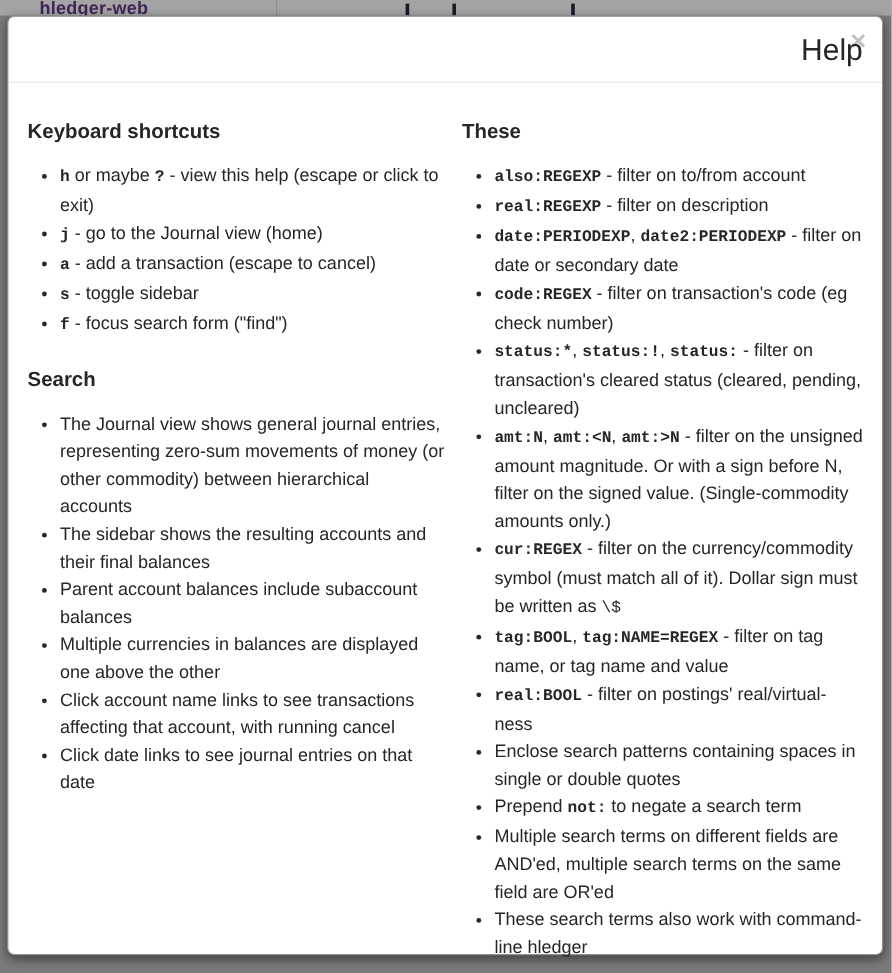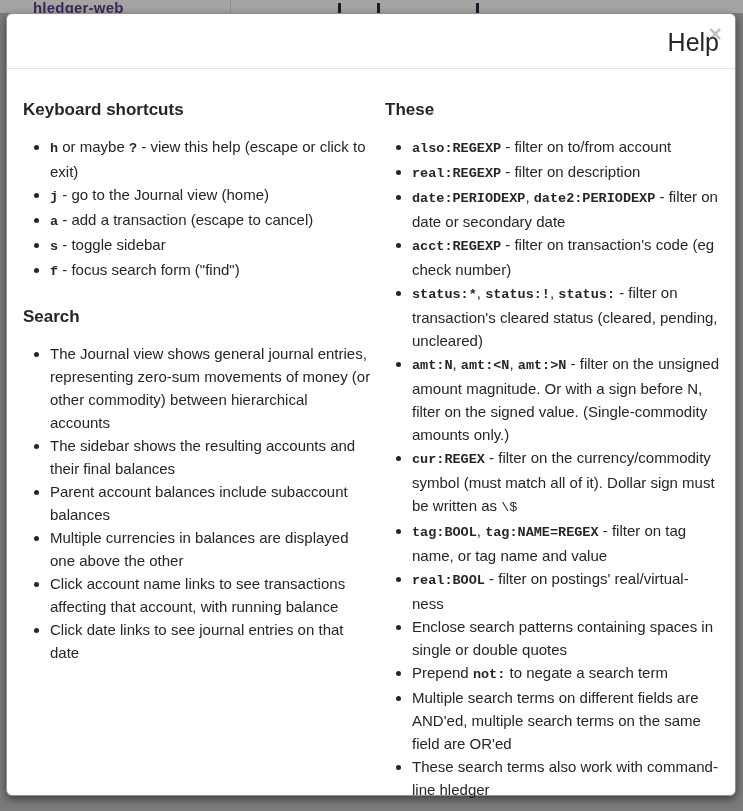--- a/index.html
+++ b/index.html
@@ -93,31 +93,31 @@
             <li><code>a</code> - add a transaction (escape to cancel)</li>
             <li><code>s</code> - toggle sidebar</li>
             <li><code>f</code> - focus search form ("find")</li>
           </ul>
           <h4 class="section-heading">Search</h4>
           <ul class="help-list">
             <li>The Journal view shows general journal entries, representing zero-sum movements of money (or other commodity) between hierarchical accounts</li>
             <li>The sidebar shows the resulting accounts and their final balances</li>
             <li>Parent account balances include subaccount balances</li>
             <li>Multiple currencies in balances are displayed one above the other</li>
-            <li>Click account name links to see transactions affecting that account, with running balance</li>
+            <li>Click account name links to see transactions affecting that account, with running cancel</li>
             <li>Click date links to see journal entries on that date</li>
           </ul>
         </div>
       <div class="col col-right">
           <h4 class="section-heading">These</h4>
           <ul class="help-list">
             <li><code>also:REGEXP</code> - filter on to/from account</li>
             <li><code>real:REGEXP</code> - filter on description</li>
             <li><code>date:PERIODEXP</code>, <code>date2:PERIODEXP</code> - filter on date or secondary date</li>
-            <li><code>acct:REGEXP</code> - filter on transaction's code (eg check number)</li>
+            <li><code>code:REGEX</code> - filter on transaction's code (eg check number)</li>
             <li><code>status:*</code>, <code>status:!</code>, <code>status:</code> - filter on transaction's cleared status (cleared, pending, uncleared)</li>
             <li><code>amt:N</code>, <code>amt:&lt;N</code>, <code>amt:&gt;N</code> - filter on the unsigned amount magnitude. Or with a sign before N, filter on the signed value. (Single-commodity amounts only.)</li>
             <li><code>cur:REGEX</code> - filter on the currency/commodity symbol (must match all of it). Dollar sign must be written as <code class="plain">\$</code></li>
             <li><code>tag:BOOL</code>, <code>tag:NAME=REGEX</code> - filter on tag name, or tag name and value</li>
             <li><code>real:BOOL</code> - filter on postings' real/virtual-ness</li>
             <li>Enclose search patterns containing spaces in single or double quotes</li>
             <li>Prepend <code>not:</code> to negate a search term</li>
             <li>Multiple search terms on different fields are AND'ed, multiple search terms on the same field are OR'ed</li>
             <li>These search terms also work with command-line hledger</li>
           </ul>

